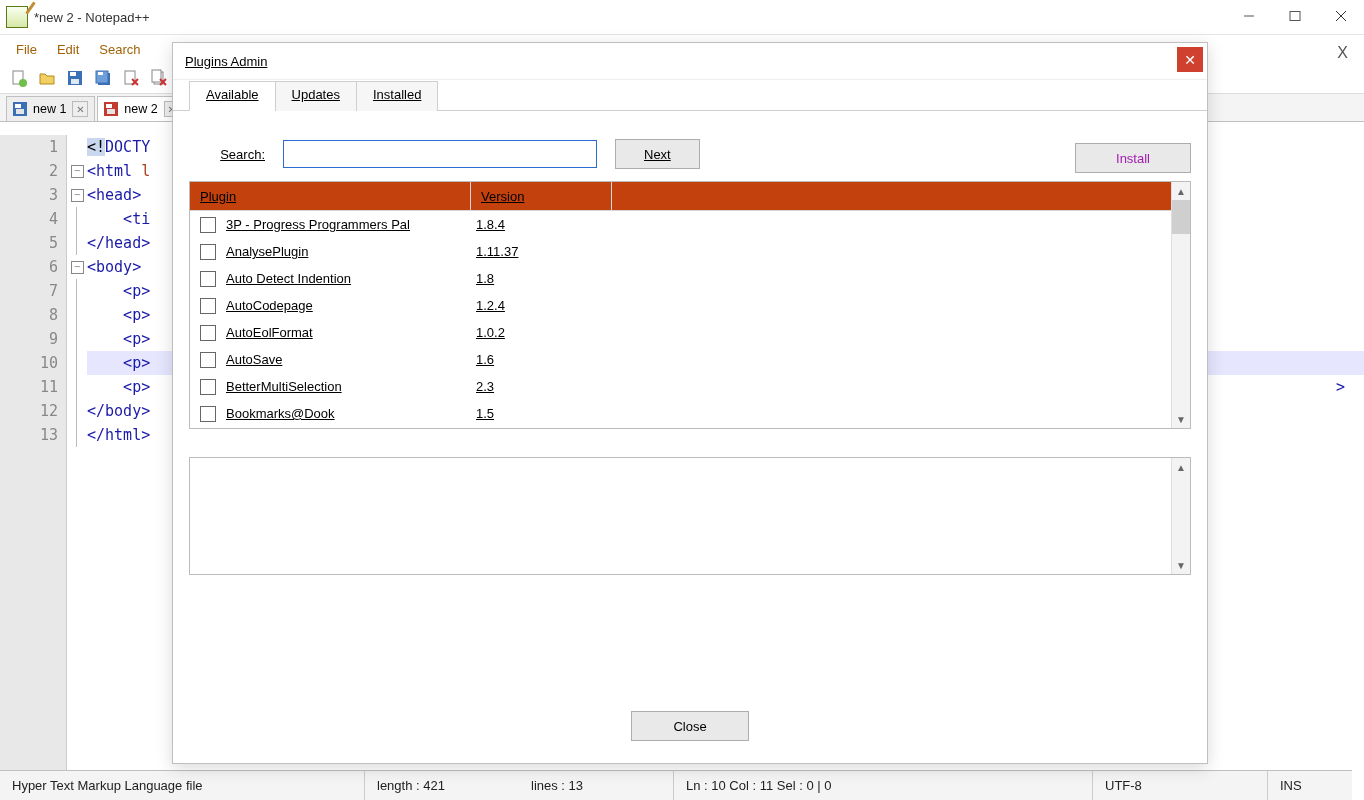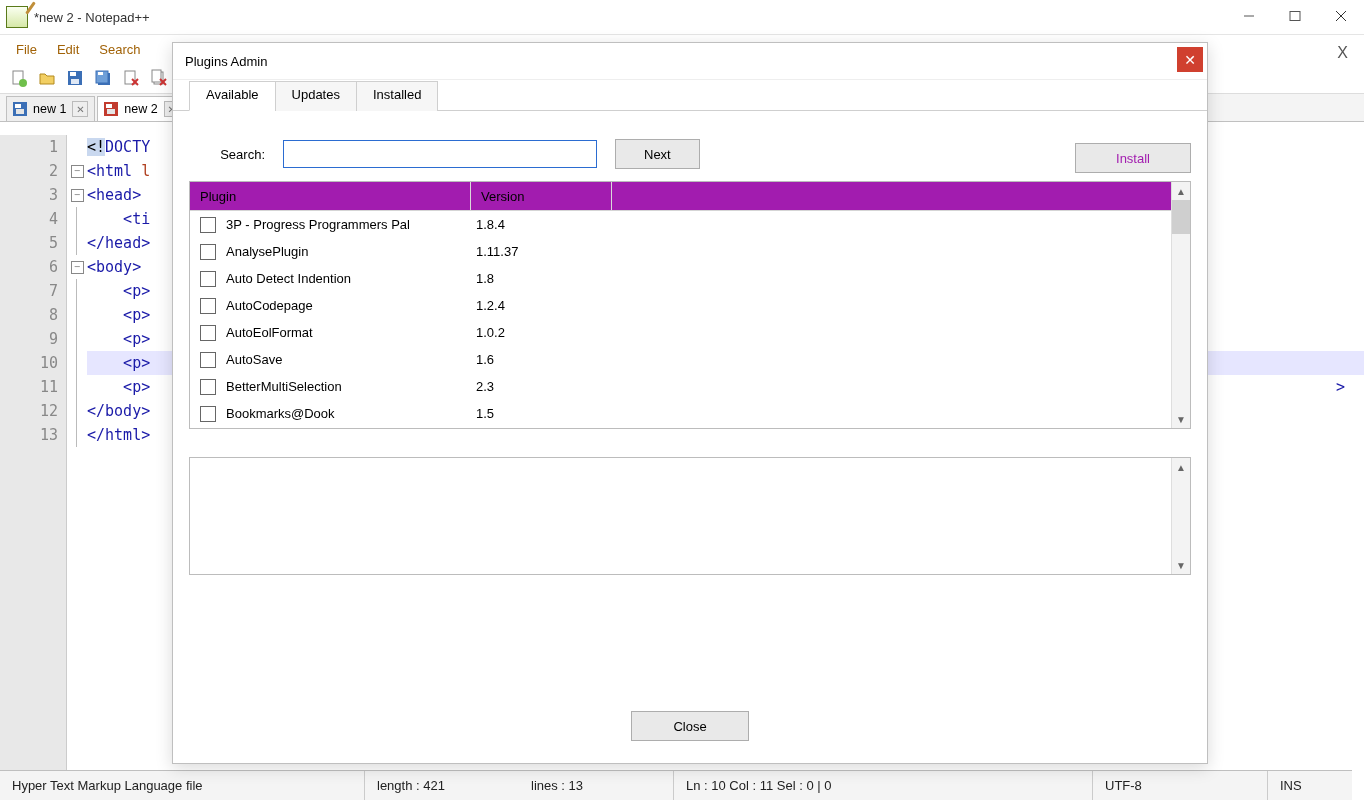--- a/index.html
+++ b/index.html
@@ -51,36 +51,36 @@
 .code .cl10{background:#e6e6ff;}
 .rgt{position:absolute;right:10px;top:0;width:18px;}
 .rgt .sym{height:24px;color:#1a1aa8;}
 
 
 .status{position:absolute;left:0;right:12px;bottom:0;height:29px;display:flex;align-items:center;border-top:1px solid #bfbfbf;background:#f4f4f4;font-size:13px;color:#222;}
 .status .cell{padding:0 12px;border-left:1px solid #cbcbcb;height:100%;display:flex;align-items:center;}
 .status .cell:first-child{border-left:none;flex:0 0 340px;}
 
 
-.dialog{position:absolute;left:172px;top:42px;width:1034px;height:720px;background:#fff;border:1px solid #bfbfbf;box-shadow:0 4px 16px rgba(0,0,0,.15);}
+.dialog{position:absolute;left:172px;top:42px;width:1034px;height:720px;background:#fff;border:1px solid #bfbfbf;box-shadow:0 4px 16px rgba(0,0,0,.15);text-decoration:underline;}
 .dlg-title{height:36px;display:flex;align-items:center;padding:0 12px;position:relative;border-bottom:1px solid #eee;}
 .dlg-close{position:absolute;right:4px;top:4px;width:26px;height:25px;background:#d0402f;color:#fff;display:flex;align-items:center;justify-content:center;font-size:14px;}
 .dlg-tabs{display:flex;height:30px;border-bottom:1px solid #cfcfcf;}
 .dlg-tab{padding:5px 16px;border:1px solid #cfcfcf;border-bottom:none;margin-left:-1px;background:#f6f6f6;position:relative;top:1px;}
 .dlg-tab.active{background:#fff;border-bottom:1px solid #fff;}
 .dlg-tab:first-child{margin-left:16px;}
 
 .search-row{display:flex;align-items:center;padding:28px 16px 12px 16px;gap:18px;}
 .search-row label{min-width:56px;text-align:right;margin-left:20px;}
 .search-input{width:304px;height:26px;border:1px solid #2b6cd1;outline:none;padding:0 4px;font:inherit;}
 .btn{height:30px;border:1px solid #adadad;background:#e9e9e9;padding:0 28px;font:inherit;}
 .btn.install{position:absolute;right:16px;top:100px;width:116px;color:#a21caf;}
 
 .plist{margin:0 16px;border:1px solid #bcbcbc;height:246px;overflow:hidden;position:relative;}
-.plist-head{display:flex;height:28px;align-items:center;border-bottom:1px solid #d5d5d5;background:#a21caf;}
+.plist-head{display:flex;height:28px;align-items:center;border-bottom:1px solid #d5d5d5;background:#c2410c;}
 .ph{padding:0 10px;border-right:1px solid #d9d9d9;height:100%;display:flex;align-items:center;}
 .ph.c-plugin{width:260px;}
 .ph.c-ver{width:120px;}
 .ph.c-rest{flex:1;}
 .plist-body{overflow:hidden;}
 .prow{display:flex;align-items:center;height:27px;padding-left:10px;gap:10px;}
 .cb{width:14px;height:14px;border:1px solid #666;background:#fff;}
 .pc-name{width:240px;}
 .pc-ver{width:120px;padding-left:0;}
 .plist .sb{position:absolute;right:0;top:0;bottom:0;width:18px;background:#f3f3f3;border-left:1px solid #dedede;display:flex;flex-direction:column;justify-content:space-between;align-items:center;}

